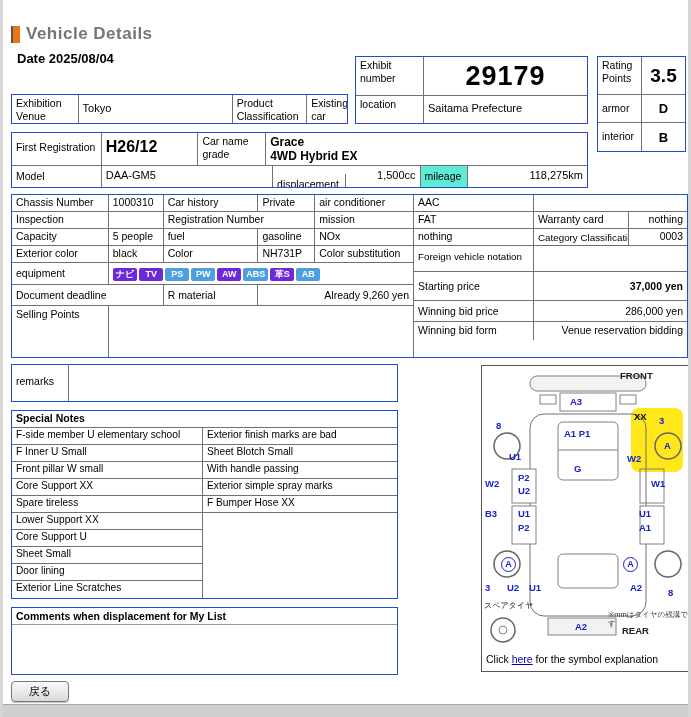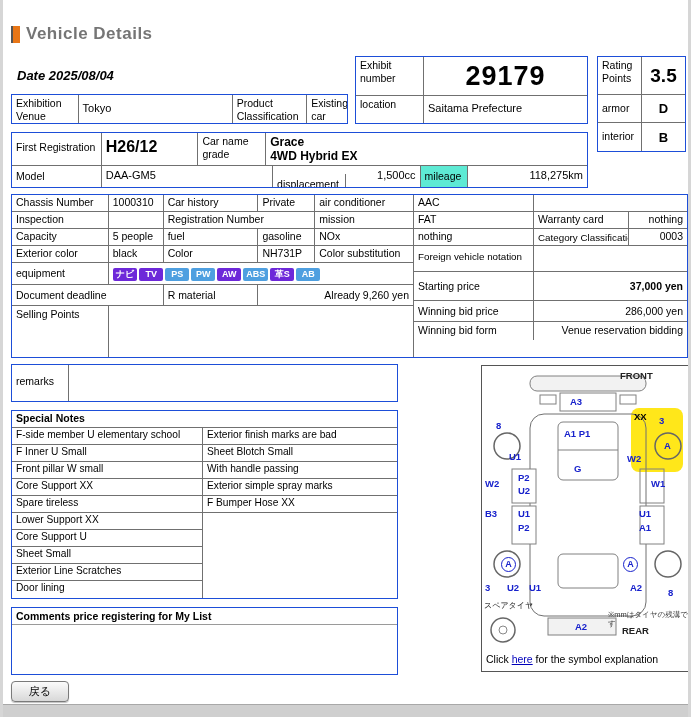--- a/index.html
+++ b/index.html
@@ -8,21 +8,21 @@
   .abs{position:absolute;box-sizing:border-box;}
   
   #topbar{left:0;top:0;width:685px;height:18px;background:#e2e2e2;border-bottom:1px solid #bdbdbd;
           font-size:10.5px;padding:2px 6px;white-space:nowrap;}
   a.link{color:#0000bb;text-decoration:underline;cursor:pointer;}
   .bc-cur{font-weight:bold;}
   
   #titlebar{left:8px;top:24px;height:20px;display:flex;align-items:center;}
   .title-accent{display:inline-block;width:7px;height:17px;background:#e87617;border-left:2px solid #555;margin-right:6px;}
   .title-text{font-size:17px;font-weight:bold;color:#757575;letter-spacing:.5px;}
-  #date{left:14px;top:68px;font-size:13px;font-weight:bold;font-style:italic;}
+  #date{left:14px;top:51px;font-size:13px;font-weight:bold;}
   
   .tbl{position:absolute;background:#fff;border:1px solid #1d4ed8;box-sizing:border-box;}
   .row{display:flex;border-bottom:1px solid #707070;box-sizing:border-box;}
   .row:last-child{border-bottom:none;}
   .cell{border-right:1px solid #707070;padding:2px 4px;box-sizing:border-box;overflow:hidden;
         font-size:11px;line-height:13px;}
   .cell:last-child{border-right:none;}
   .lbl{font-size:10.5px;}
   .sm{font-size:9.8px;}
   .r{text-align:right;}
@@ -227,35 +227,35 @@
     <div class="sn-cols">
       <div class="sn-left">
           <div class="sn-cell">F-side member U elementary school</div>
           <div class="sn-cell">F Inner U Small</div>
           <div class="sn-cell">Front pillar W small</div>
           <div class="sn-cell">Core Support XX</div>
           <div class="sn-cell">Spare tireless</div>
           <div class="sn-cell">Lower Support XX</div>
           <div class="sn-cell">Core Support U</div>
           <div class="sn-cell">Sheet Small</div>
+          <div class="sn-cell">Door lining</div>
           <div class="sn-cell">Exterior Line Scratches</div>
-          <div class="sn-cell">Door lining</div>
         </div>
       <div class="sn-right">
           <div class="sn-cell">Exterior finish marks are bad</div>
           <div class="sn-cell">Sheet Blotch Small</div>
           <div class="sn-cell">With handle passing</div>
           <div class="sn-cell">Exterior simple spray marks</div>
           <div class="sn-cell">F Bumper Hose XX</div>
         </div>
     </div>
   </div>
 
   <div class="tbl" style="left:8px;top:607px;width:387px;height:68px;">
-    <div class="comments-title">Comments price registering for My List</div>
+    <div class="comments-title">Comments when displacement for My List</div>
     <div style="height:46px;"></div>
   </div>
 
   <button class="abs" id="backbtn">戻る</button>
 
   <div class="abs" id="bottombar"></div>
 
   <div class="abs" id="diagram">
     <svg width="211" height="282" viewBox="0 0 211 282">
       <rect x="149" y="42" width="52" height="64" rx="8" fill="#ffe71a"></rect>

